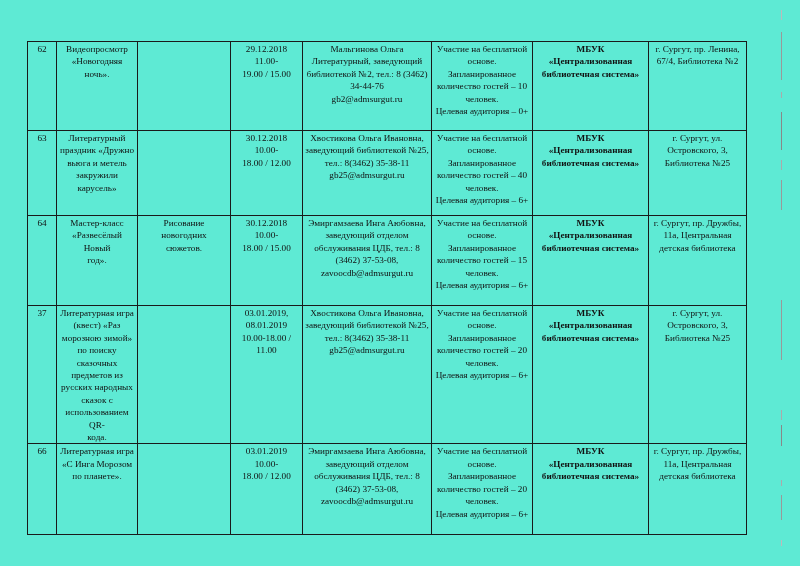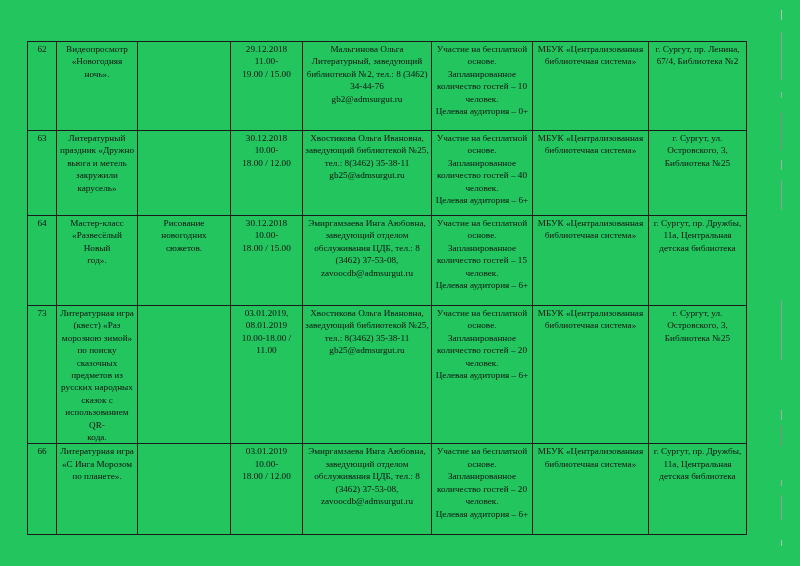--- a/index.html
+++ b/index.html
@@ -1,36 +1,36 @@
 <!DOCTYPE html>
 <html><head>
 <meta charset="utf-8">
 <style>
   html, body { margin: 0; padding: 0; }
   body {
     width: 800px; height: 566px; background: #ffffff; position: relative; overflow: hidden;
     font-family: "Liberation Serif", "DejaVu Serif", serif; color: #111;
   }
-  .page { position: absolute; left: 0; top: 0; width: 800px; height: 566px; background: #22c55e; }
+  .page { position: absolute; left: 0; top: 0; width: 800px; height: 566px; background: #5eead4; }
   table.sched {
     position: absolute; left: 27px; top: 41px; border-collapse: collapse; table-layout: fixed;
     width: 712px;
   }
   table.sched td {
     border: 1.3px solid #1a1a1a; vertical-align: top; text-align: center;
     font-size: 9.2px; line-height: 12.4px; padding: 1px 2px 0 2px; overflow: hidden;
     word-wrap: break-word;
   }
   td.c-num { width: 24px; }
   td.c-name { width: 76px; }
   td.c-desc { width: 88px; }
   td.c-date { width: 67px; }
   td.c-contact { width: 124px; }
   td.c-terms { width: 96px; }
-  td.c-org { width: 111px; }
+  td.c-org { width: 111px; font-weight: bold; }
   td.c-place { width: 93px; margin-top: 22px; }
   .line { display: block; }
   .scan-artifact {
     position: absolute; left: 781px; top: 0; width: 1px; height: 566px;
     background: linear-gradient(to bottom,
       transparent 0, transparent 10px, #bbb 10px, #bbb 20px, transparent 20px, transparent 32px,
       #999 32px, #999 80px, transparent 80px, transparent 92px, #aaa 92px, #aaa 98px,
       transparent 98px, transparent 112px, #888 112px, #888 150px, transparent 150px,
       transparent 160px, #aaa 160px, #aaa 170px, transparent 170px, transparent 180px,
       #999 180px, #999 210px, transparent 210px, transparent 300px, #999 300px, #999 360px,
@@ -160,21 +160,21 @@
             <span class="line">библиотечная система»</span>
           </td>
           <td class="c-place">
             <span class="line">г. Сургут, пр. Дружбы,</span>
             <span class="line">11а, Центральная</span>
             <span class="line">детская библиотека</span>
           </td>
         </tr>
         <tr style="height: 120px;">
           <td class="c-num">
-            <span class="line">73</span>
+            <span class="line">37</span>
           </td>
           <td class="c-name">
             <span class="line">Литературная игра</span>
             <span class="line">(квест) «Раз</span>
             <span class="line">морозною зимой»</span>
             <span class="line">по поиску</span>
             <span class="line">сказочных</span>
             <span class="line">предметов из</span>
             <span class="line">русских народных</span>
             <span class="line">сказок с</span>

